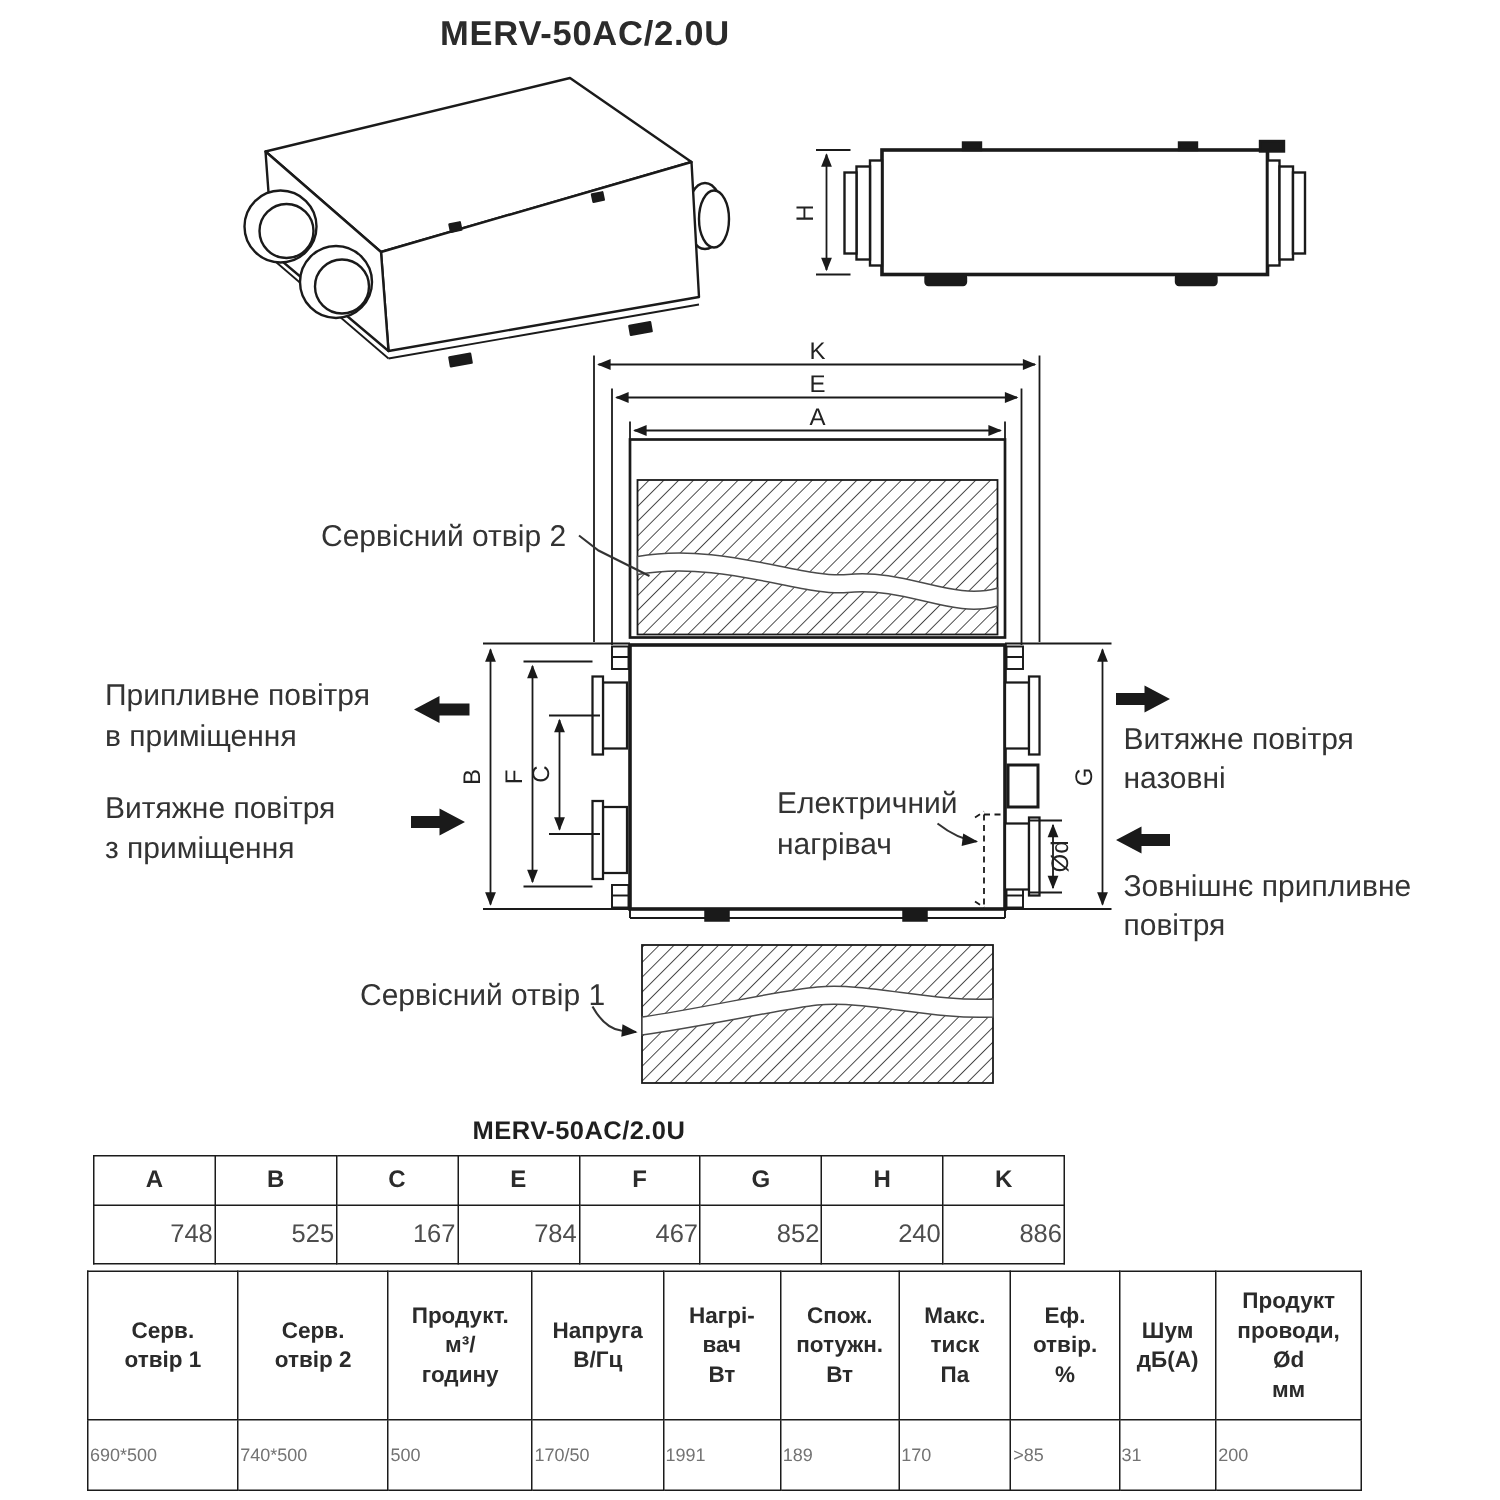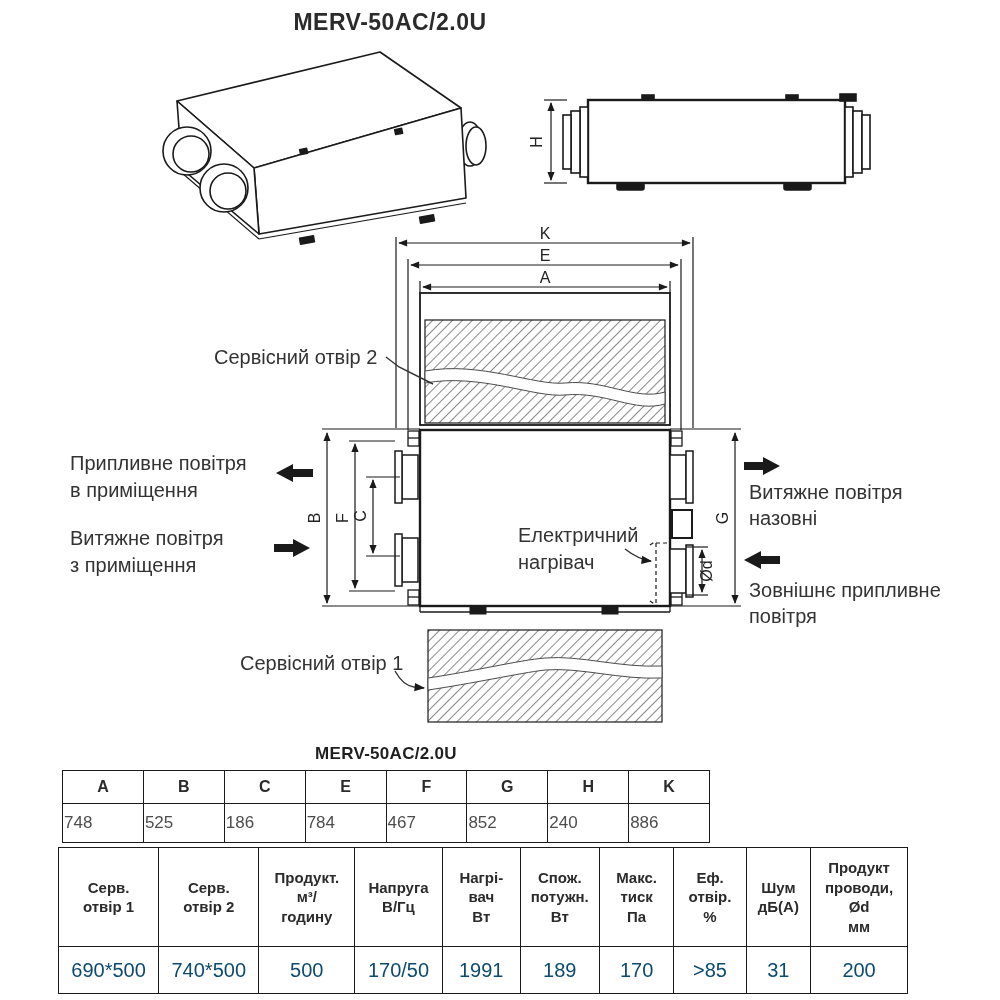--- a/index.html
+++ b/index.html
@@ -10,27 +10,27 @@
   .dimletter{font-size:16px;fill:#222;}
   .svg-title{font-size:23px;font-weight:bold;fill:#2b2b2b;letter-spacing:.5px;}
 
   .tbl-title{position:absolute;left:62px;top:744px;width:648px;text-align:center;
              font-size:17px;font-weight:bold;color:#1f1f1f;letter-spacing:.3px;}
   table{border-collapse:collapse;table-layout:fixed;}
   .dim-table{position:absolute;left:62px;top:770px;width:648px;}
   .dim-table th{border:1.6px solid #1b1b1b;height:30px;font-size:16px;
                 font-weight:bold;color:#2b2b2b;text-align:center;}
   .dim-table td{border:1.6px solid #1b1b1b;height:36px;font-size:17px;
-                color:#4d4d4d;text-align:left;}
+                color:#4d4d4d;text-align:right;}
   .spec-table{position:absolute;left:58px;top:847px;width:850px;}
   .spec-table th{border:1.6px solid #1b1b1b;height:94px;font-size:15px;
                  font-weight:bold;color:#2b2b2b;text-align:center;vertical-align:middle;
                  white-space:pre-line;line-height:1.3;padding:2px 1px;}
-  .spec-table td{border:1.6px solid #1b1b1b;height:44px;font-size:20px;
-                 color:#0c4a6e;text-align:center;vertical-align:middle;}
+  .spec-table td{border:1.6px solid #1b1b1b;height:44px;font-size:12px;
+                 color:#737373;vertical-align:middle;}
 </style>
 </head>
 <body>
 
 <div class="canvas">
 
 <svg width="1000" height="744" viewBox="0 0 1000 744">
   <defs>
     <pattern id="hatch" patternUnits="userSpaceOnUse" width="7" height="7" patternTransform="rotate(45)">
       <line x1="0" y1="0" x2="0" y2="7" stroke="#3a3a3a" stroke-width="1.2"></line>
@@ -213,21 +213,21 @@
     <th>C</th>
     <th>E</th>
     <th>F</th>
     <th>G</th>
     <th>H</th>
     <th>K</th>
   </tr>
   <tr>
     <td>748</td>
     <td>525</td>
-    <td>186</td>
+    <td>167</td>
     <td>784</td>
     <td>467</td>
     <td>852</td>
     <td>240</td>
     <td>886</td>
   </tr>
 </tbody>
     </table>
 
 

